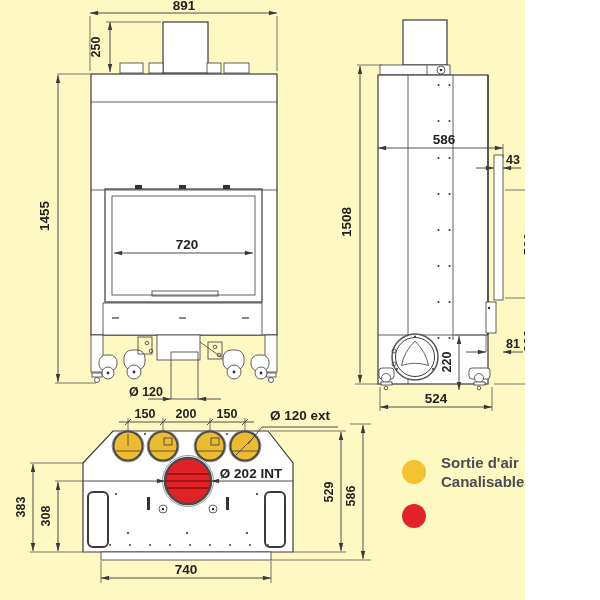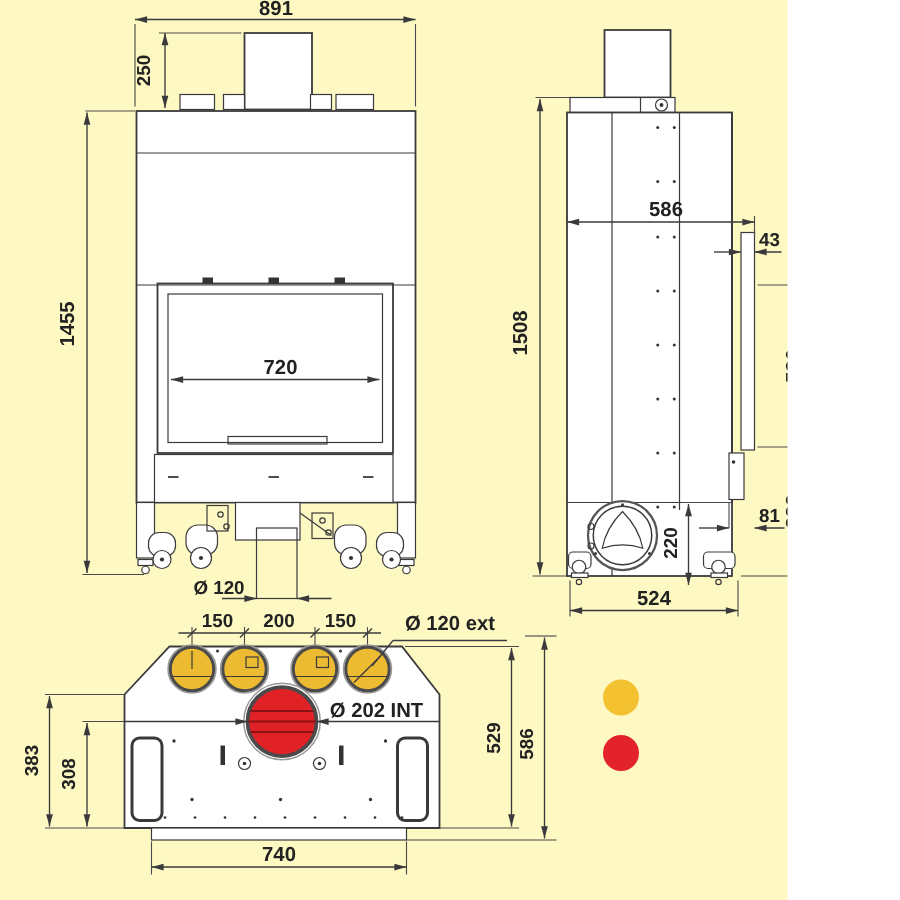--- a/index.html
+++ b/index.html
@@ -335,19 +335,23 @@
              C580.5,597.2 588.2,590.5 588.5,581 C588.8,570.5 579,559.5 571.5,550.5 Z" fill="#A9CBE3"></path>
     <circle cx="567" cy="584" r="7.5" fill="#ffffff"></circle>
     <circle cx="574" cy="580" r="3" fill="#A9CBE3"></circle>
     <text x="591" y="560" font-size="7" fill="#A9CBE3" font-family="Liberation Sans, sans-serif">®</text>
   </g>
 </svg>
 
 <div class="legend">
   <div class="legend-item">
     <span class="legend-dot dot-yellow"></span>
+    <span class="legend-text">
+      <span>Sortie d'air</span><br>
+      <span>Canalisable</span>
+    </span>
   </div>
   <div class="legend-item">
     <span class="legend-dot dot-red"></span>
   </div>
 </div>
 
 </div>
 
 </body></html>

